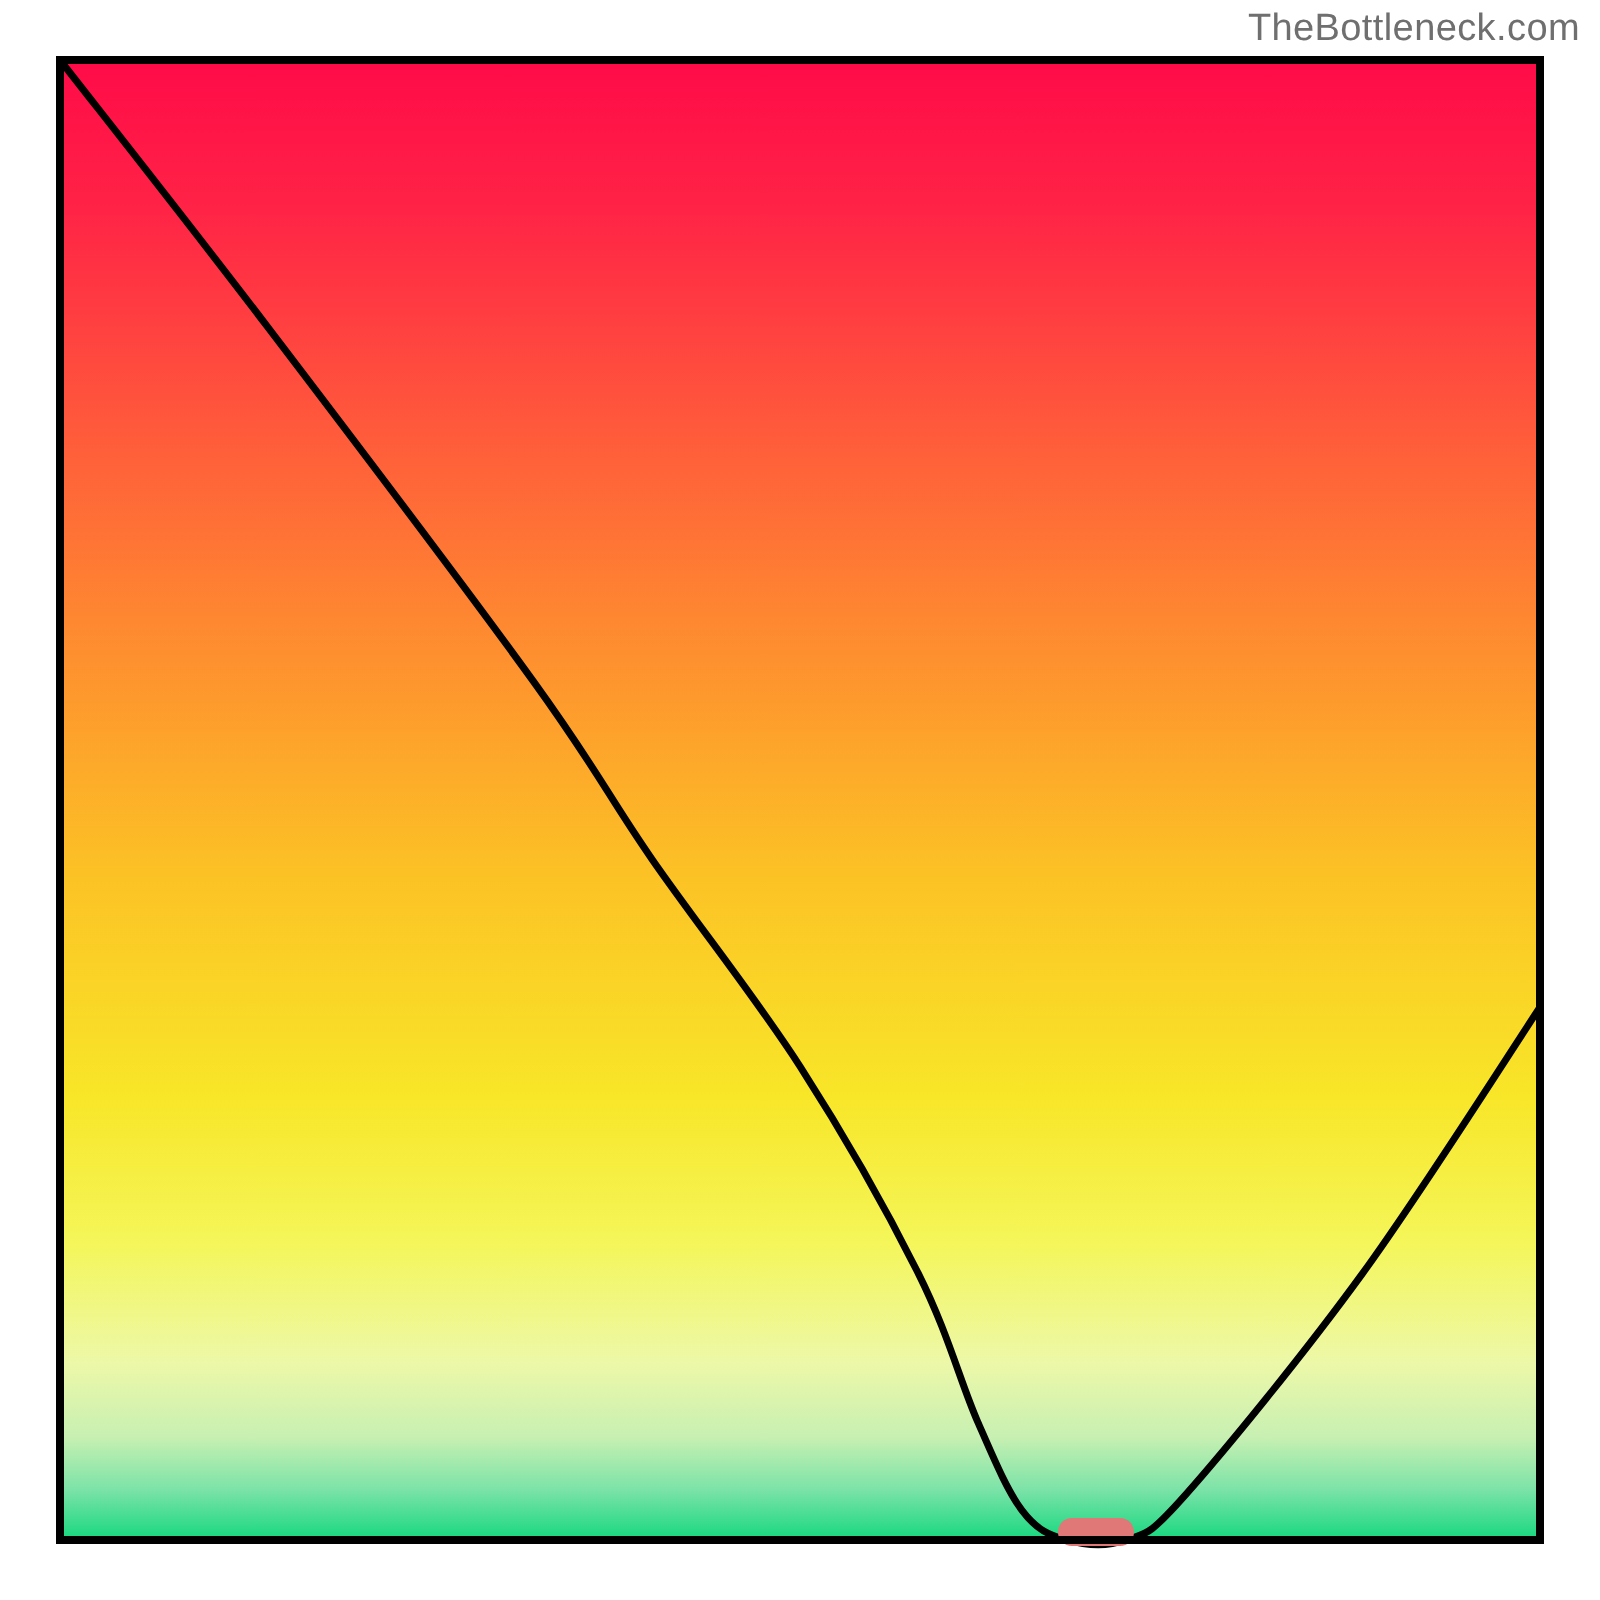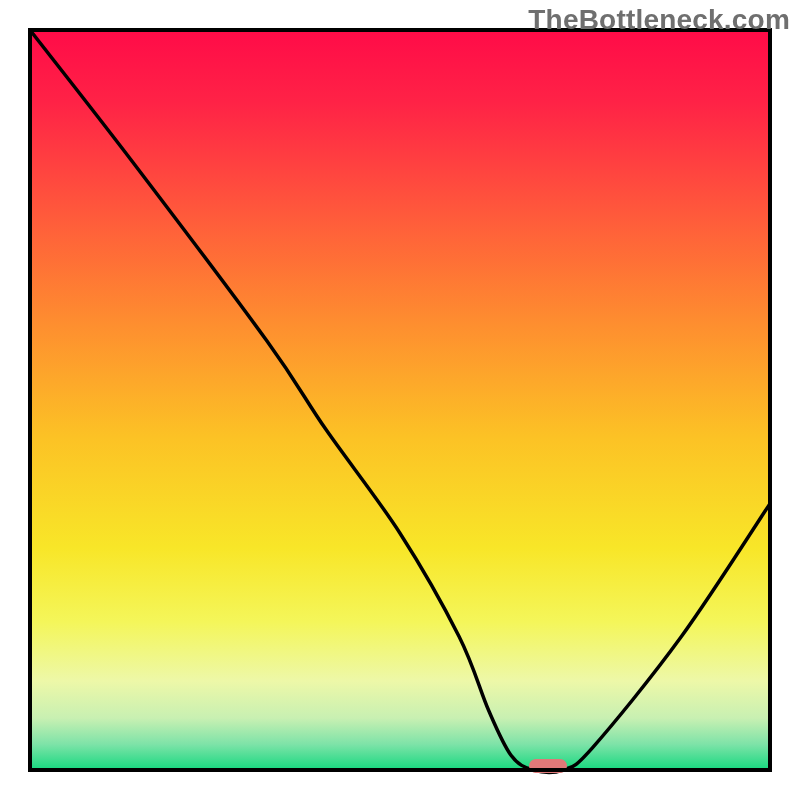--- a/index.html
+++ b/index.html
@@ -10,22 +10,22 @@
   }
   .stage {
     width: 800px;
     height: 800px;
     position: relative;
   }
   .watermark {
     position: absolute;
     top: 4px;
     right: 10px;
-    font-size: 28px;
-    font-weight: bold;
+    font-size: 19px;
+    font-weight: normal;
     color: #6f6f6f;
     letter-spacing: 0.2px;
   }
   svg {
     display: block;
   }
 </style>
 </head>
 <body>
 

